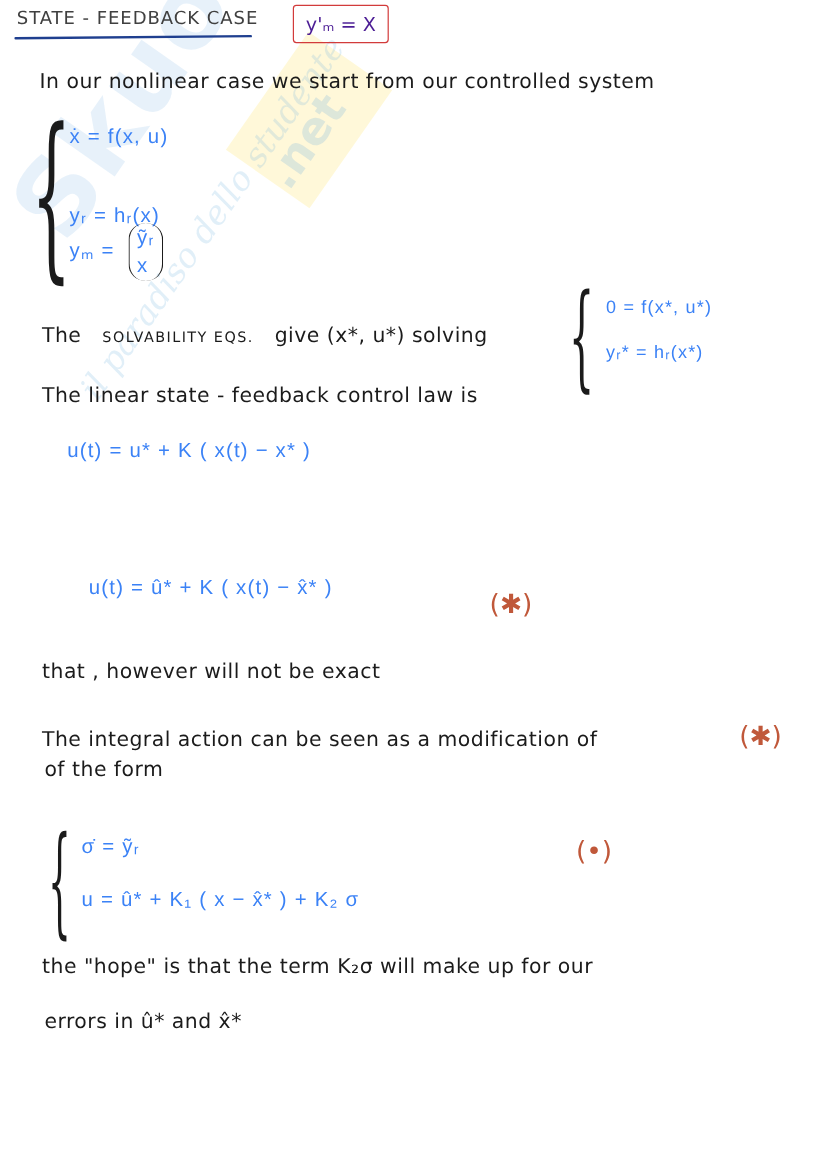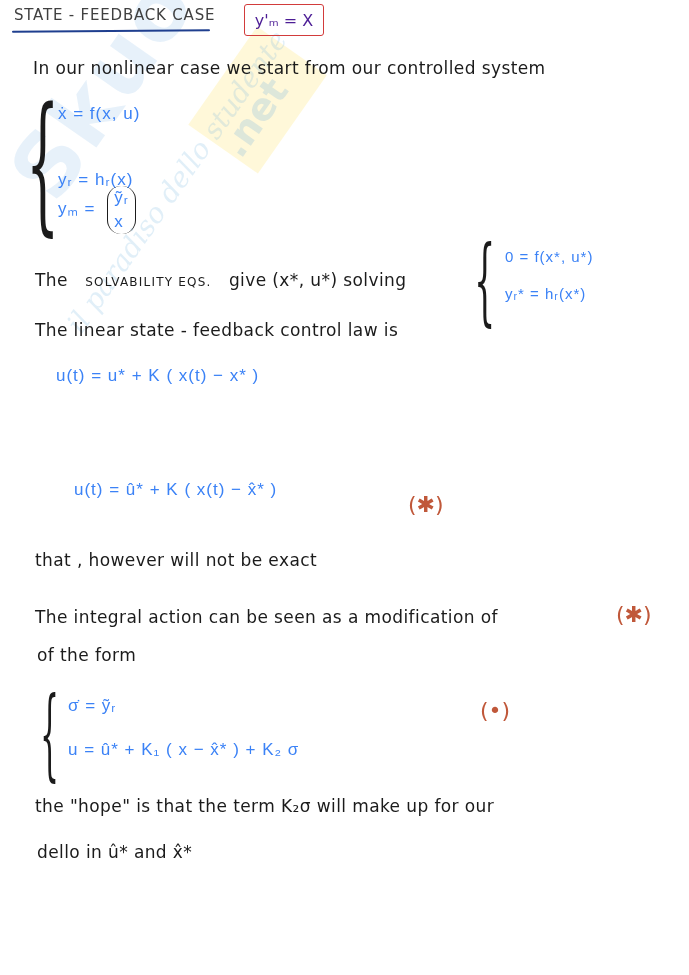--- a/index.html
+++ b/index.html
@@ -203,24 +203,24 @@
     <div class="hw" style="left:14px; top:320px;">The linear state - feedback control law is</div>
     <div class="eq" style="left:56px; top:366px;">u(t) = u* + K ( x(t) − x* )</div>
 
     <div class="eq" style="left:54px; top:480px;margin-left:20px;">u(t) = û* + K ( x(t) − x̂* )</div>
     <div class="paren-red" style="left:408px; top:492px;">(✱)</div>
 
     <div class="hw" style="left:14px; top:607px;">The integral action can be seen as a modification of</div>
 
     <div class="hw" style="left:14px; top:550px;">that , however will not be exact</div>
     <div class="paren-red" style="left:616px; top:602px;">(✱)</div>
-    <div class="hw" style="left:16px; top:645px;text-align:center;">of the form</div>
+    <div class="hw" style="left:16px; top:632px;text-align:center;">of the form</div>
 
     <div class="brace" style="left:40px; top:684px; font-size:100px; transform:scaleX(0.3); line-height:100px;">{</div>
     <div class="eq" style="left:68px; top:696px;">σ̇ = ỹᵣ</div>
     <div class="eq" style="left:68px; top:740px;">u = û* + K₁ ( x − x̂* ) + K₂ σ</div>
     <div class="paren-red" style="left:480px; top:698px;">(•)</div>
 
     <div class="hw" style="left:14px; top:796px;">the "hope" is that the term K₂σ will make up for our</div>
-    <div class="hw" style="left:16px; top:842px;">dello in û* and x̂*</div>
+    <div class="hw" style="left:16px; top:842px;">errors in û* and x̂*</div>
 
   </div>
 </div>
 
 </body></html>

